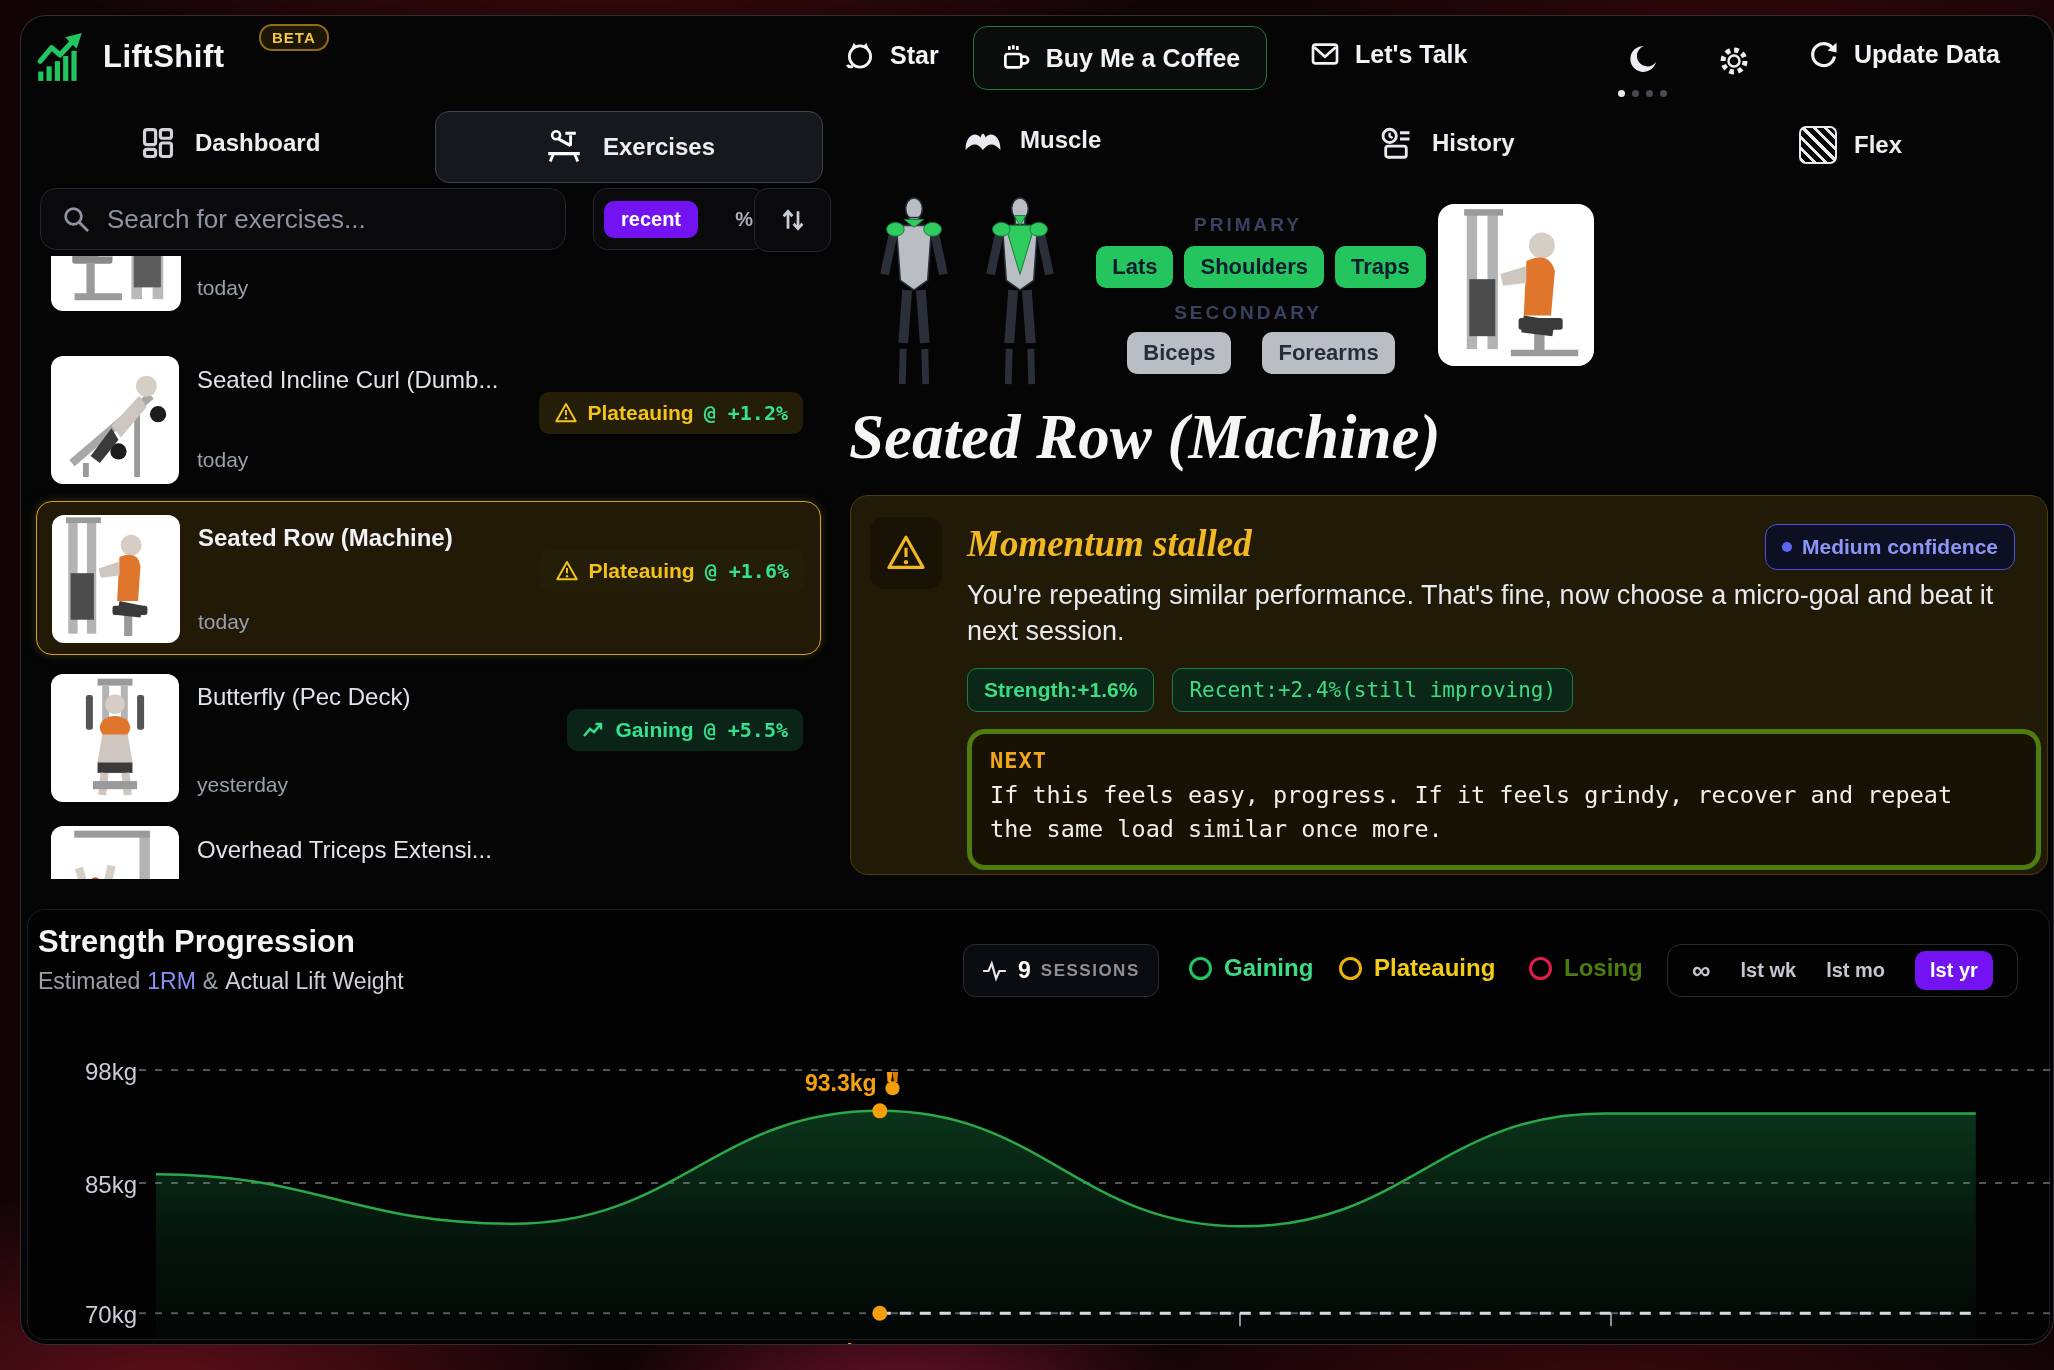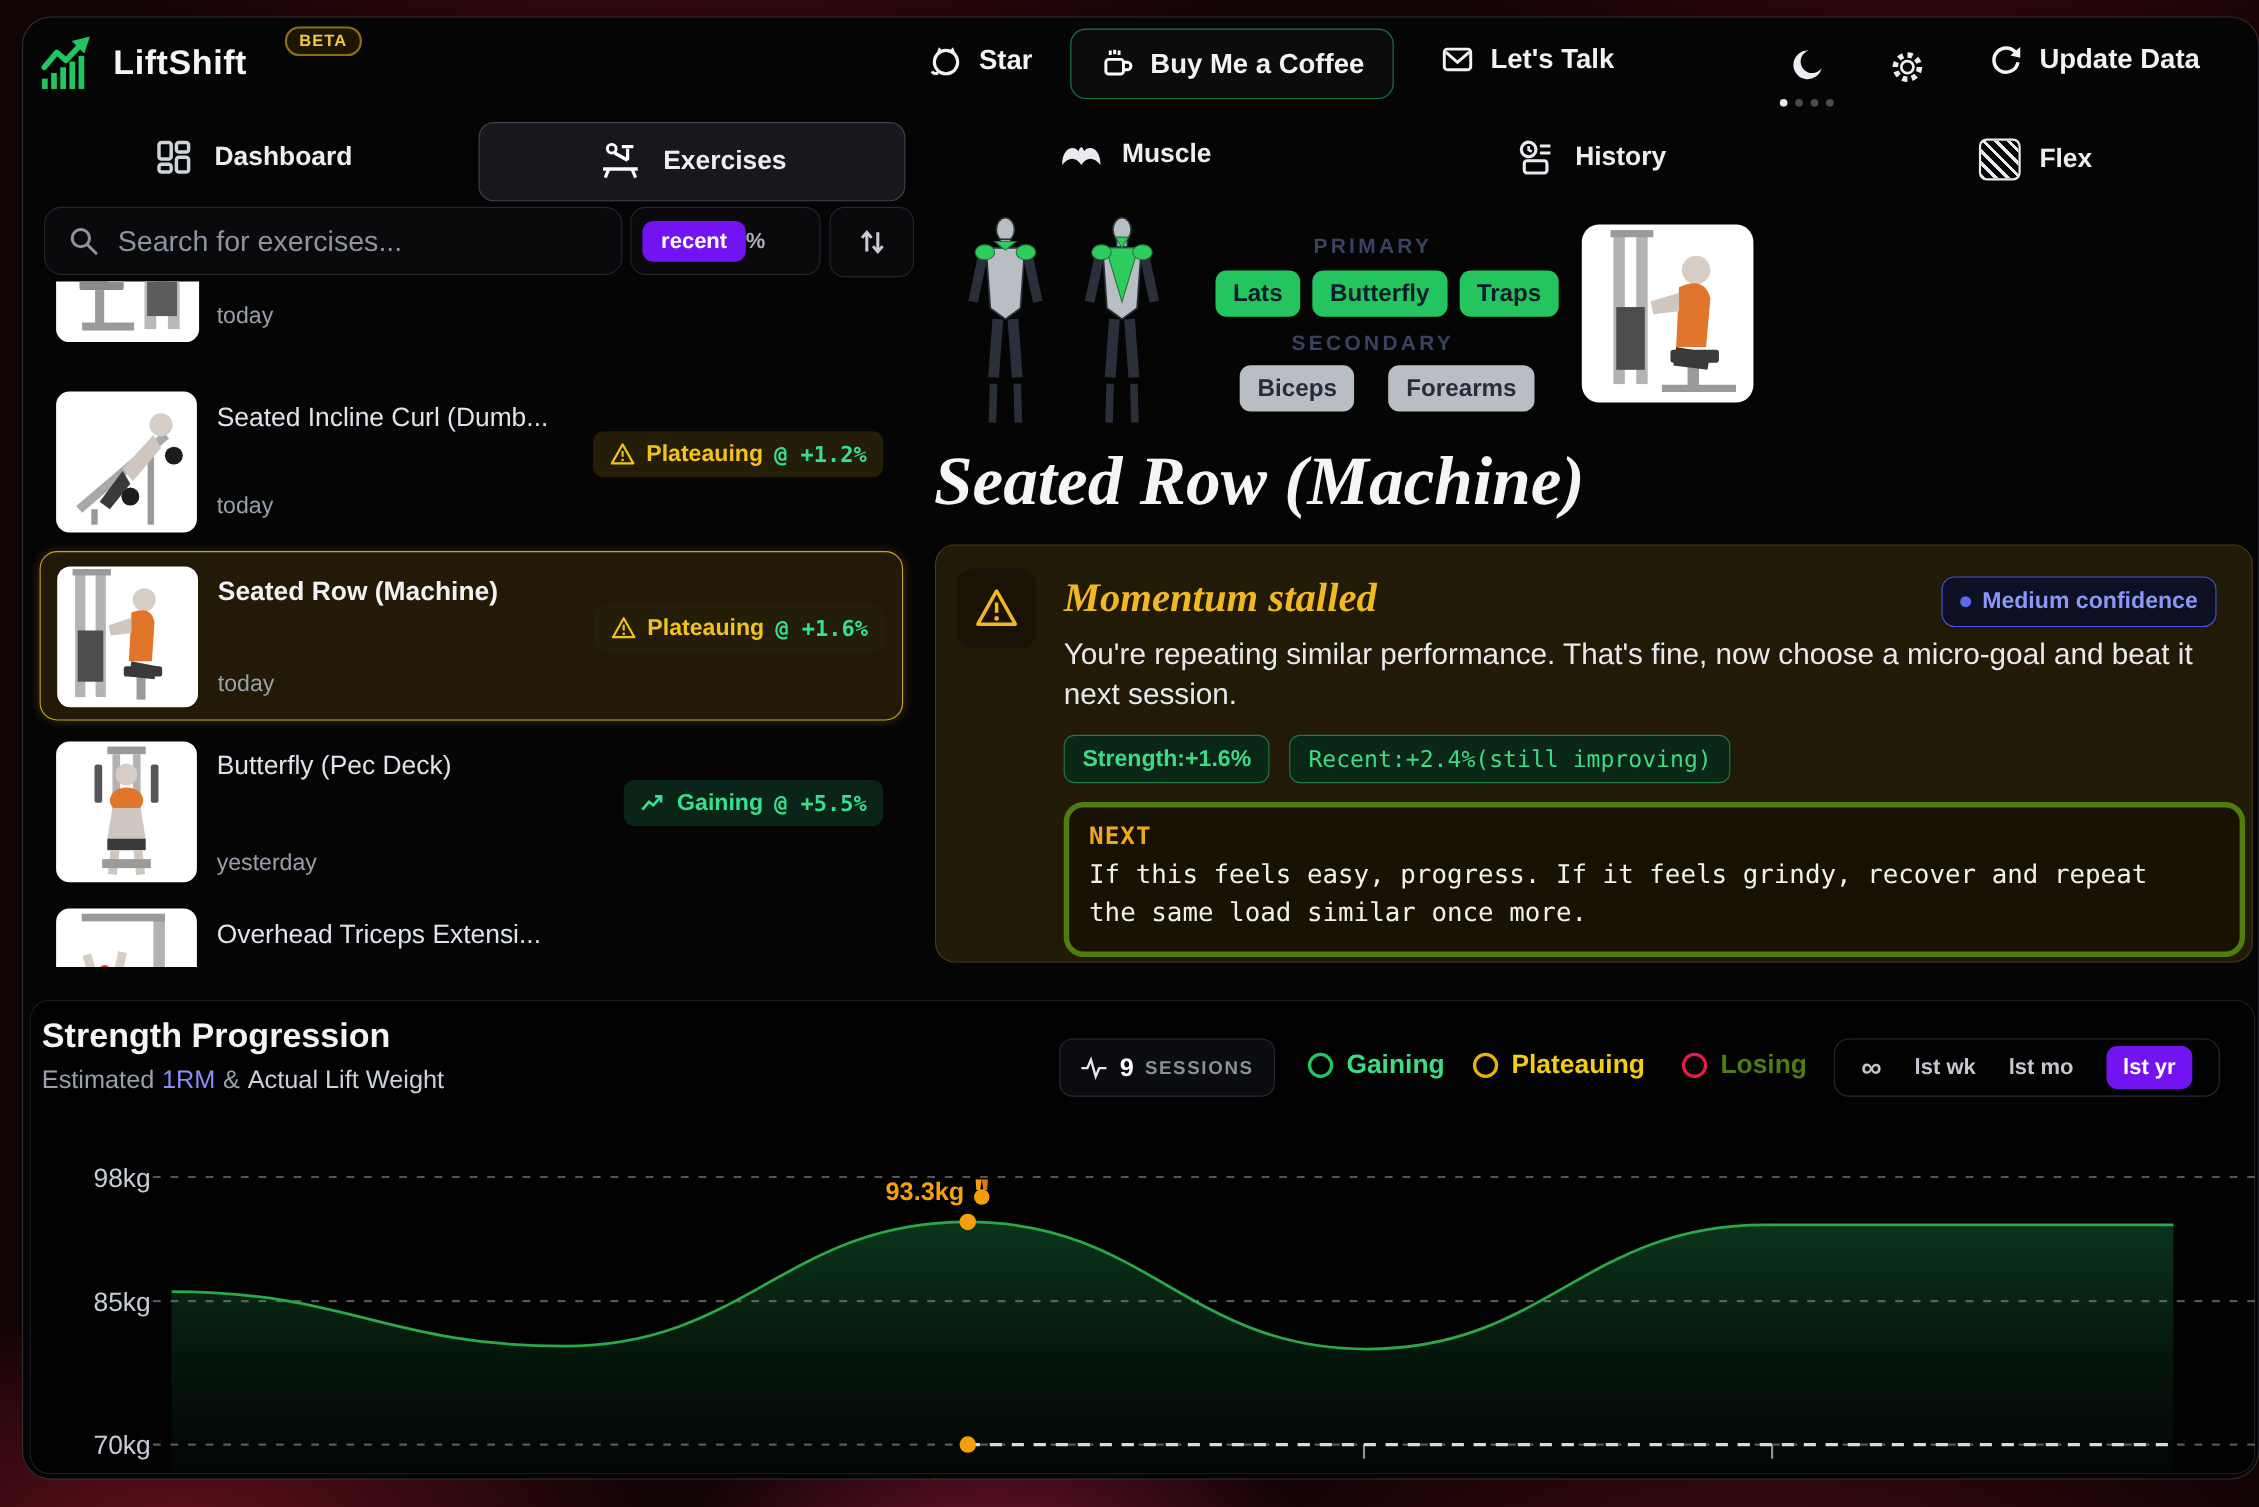--- a/index.html
+++ b/index.html
@@ -198,21 +198,21 @@
   </div>
 
   <div class="a searchbox row" style="left:19px;top:172px;width:526px;height:62px;gap:16px;padding:0 20px;box-sizing:border-box">
     <svg width="30" height="30" viewBox="0 0 24 24">
       <circle cx="10" cy="10" r="6.3" fill="none" stroke="#8d93a0" stroke-width="2.2"></circle>
       <line x1="15" y1="15" x2="21" y2="21" stroke="#8d93a0" stroke-width="2.2" stroke-linecap="round"></line>
     </svg>
     <span class="ph">Search for exercises...</span>
   </div>
 
-  <div class="a grp row" style="left:552px;top:172px;width:173px;height:62px;justify-content:flex-start;padding:0 12px 0 10px;box-sizing:border-box">
+  <div class="a grp row" style="left:572px;top:172px;width:173px;height:62px;justify-content:space-between;padding:0 12px 0 10px;box-sizing:border-box">
     <span class="recent">recent</span>
     <span class="pct">%</span>
   </div>
 
   <div class="a grp row" style="left:733px;top:172px;width:75px;height:62px;justify-content:center">
     <svg width="30" height="30" viewBox="0 0 24 24">
       <line x1="8" y1="19" x2="8" y2="6" stroke="#c9ccd4" stroke-width="2.2"></line>
       <polyline points="4.5,9 8,5 11.5,9" fill="none" stroke="#c9ccd4" stroke-width="2.2"></polyline>
       <line x1="16" y1="5" x2="16" y2="18" stroke="#c9ccd4" stroke-width="2.2"></line>
       <polyline points="12.5,15 16,19 19.5,15" fill="none" stroke="#c9ccd4" stroke-width="2.2"></polyline>
@@ -373,21 +373,21 @@
         <polygon points="39,20 51,20 45,30"></polygon>
         <ellipse cx="26" cy="34" rx="9" ry="7"></ellipse>
         <ellipse cx="64" cy="34" rx="9" ry="7"></ellipse>
       </g>
     </svg>
   </div>
 
   <div class="a seclabel" style="left:1077px;top:198px;width:300px">PRIMARY</div>
   <div class="a row" style="left:1060px;top:230px;width:360px;justify-content:center;gap:11px">
     <span class="pill-green">Lats</span>
-    <span class="pill-green">Butterfly</span>
+    <span class="pill-green">Shoulders</span>
     <span class="pill-green">Traps</span>
   </div>
   <div class="a seclabel" style="left:1077px;top:286px;width:300px">SECONDARY</div>
   <div class="a row" style="left:1060px;top:316px;width:360px;justify-content:center;gap:31px">
     <span class="pill-gray">Biceps</span>
     <span class="pill-gray">Forearms</span>
   </div>
 
   <div class="a thumb" style="left:1417px;top:188px;width:156px;height:162px;border-radius:16px">
     <svg width="156" height="162" viewBox="0 0 120 125">

